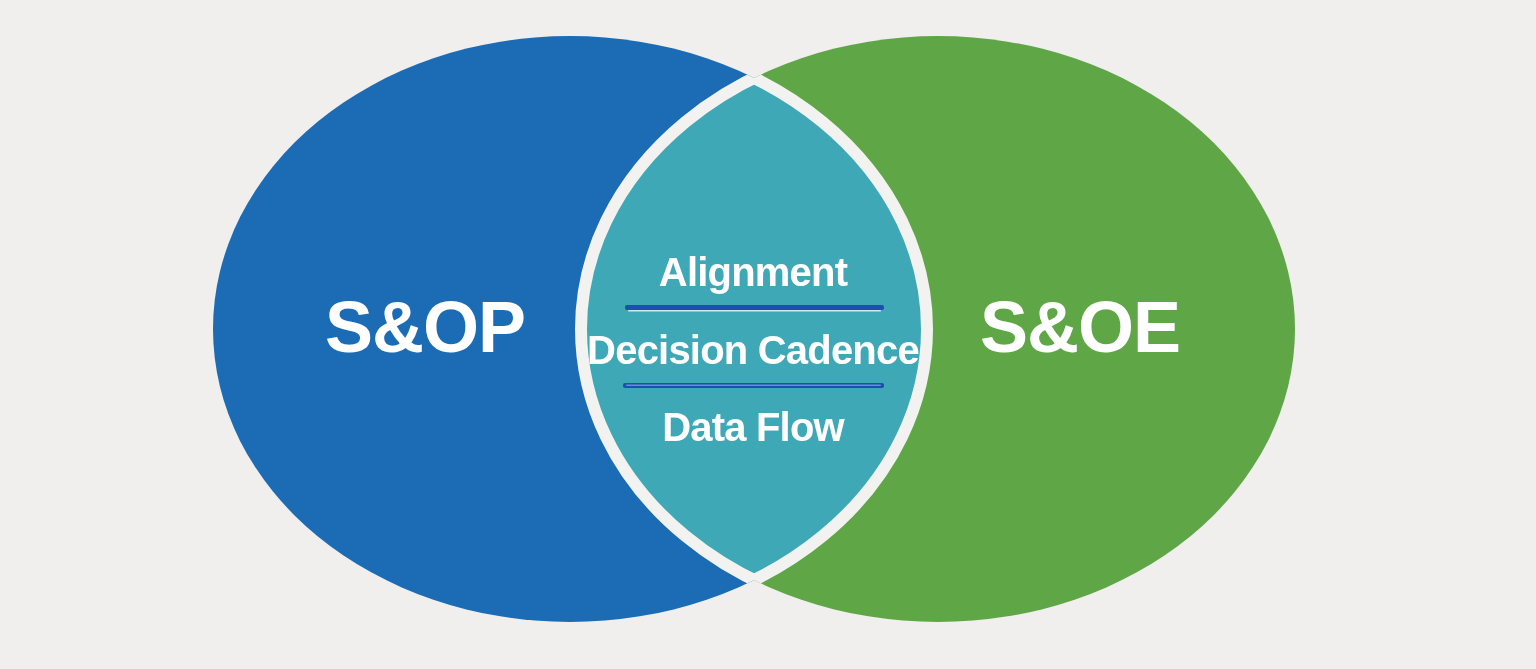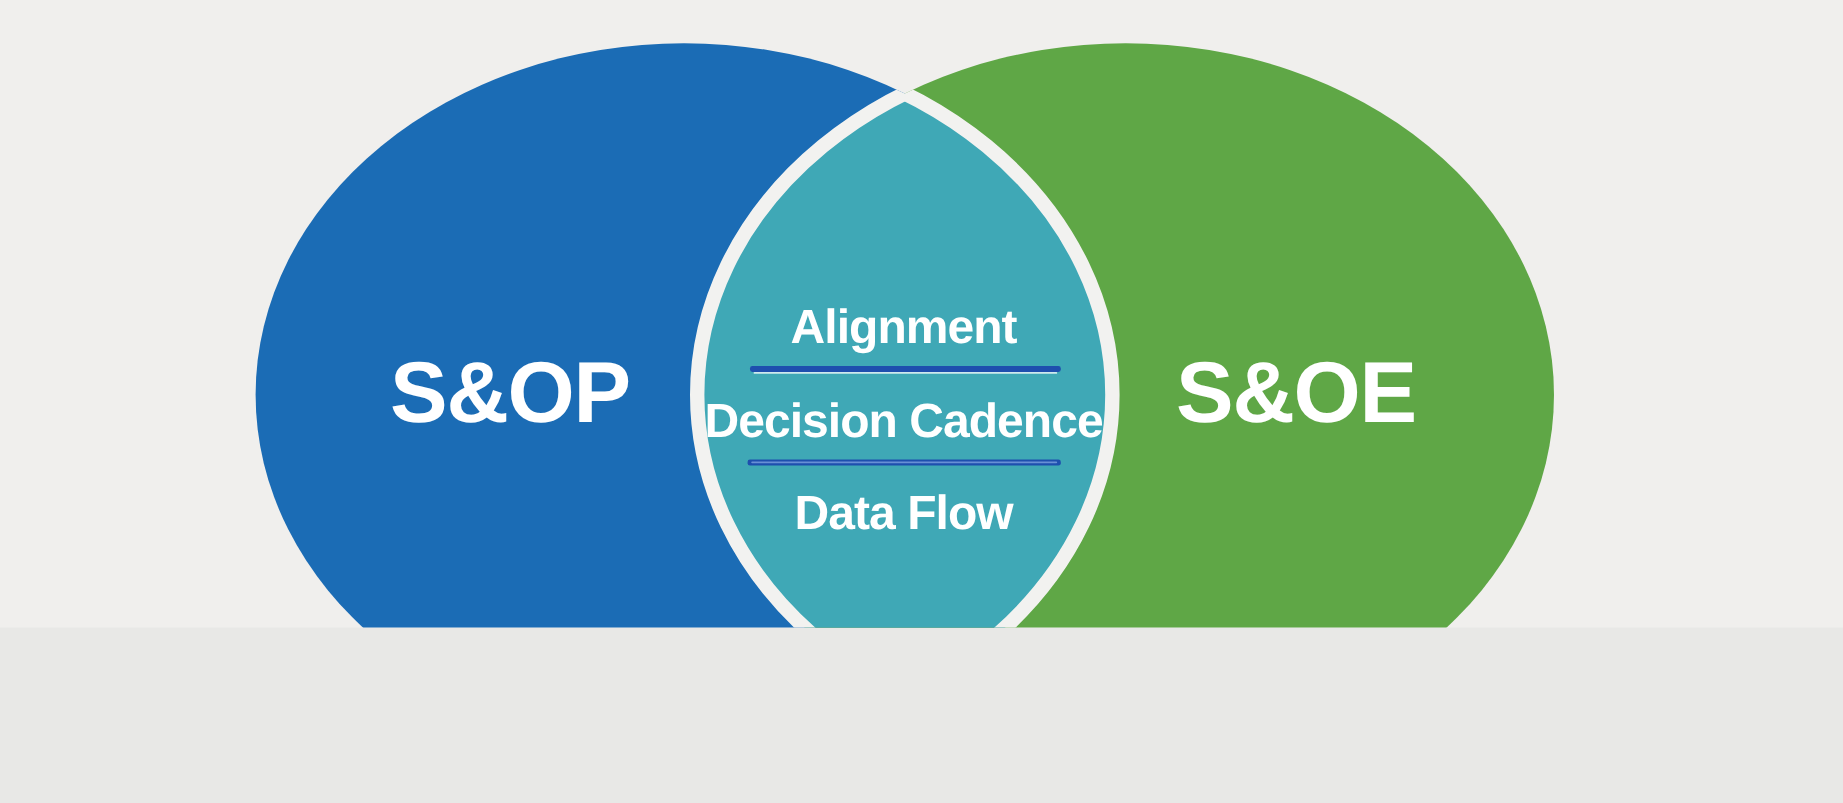--- a/index.html
+++ b/index.html
@@ -4,21 +4,21 @@
 <style>
   html, body {
     margin: 0;
     padding: 0;
     background: #e8e8e6;
     font-family: "Liberation Sans", sans-serif;
   }
   .stage {
     position: relative;
     width: 1536px;
-    height: 523px;
+    height: 669px;
     overflow: hidden;
     text-decoration: underline;
   }
   svg { display: block; }
   .circle-label {
     font-family: "Liberation Sans", sans-serif;
     font-weight: bold;
     font-size: 72px;
     letter-spacing: -1px;
   }

